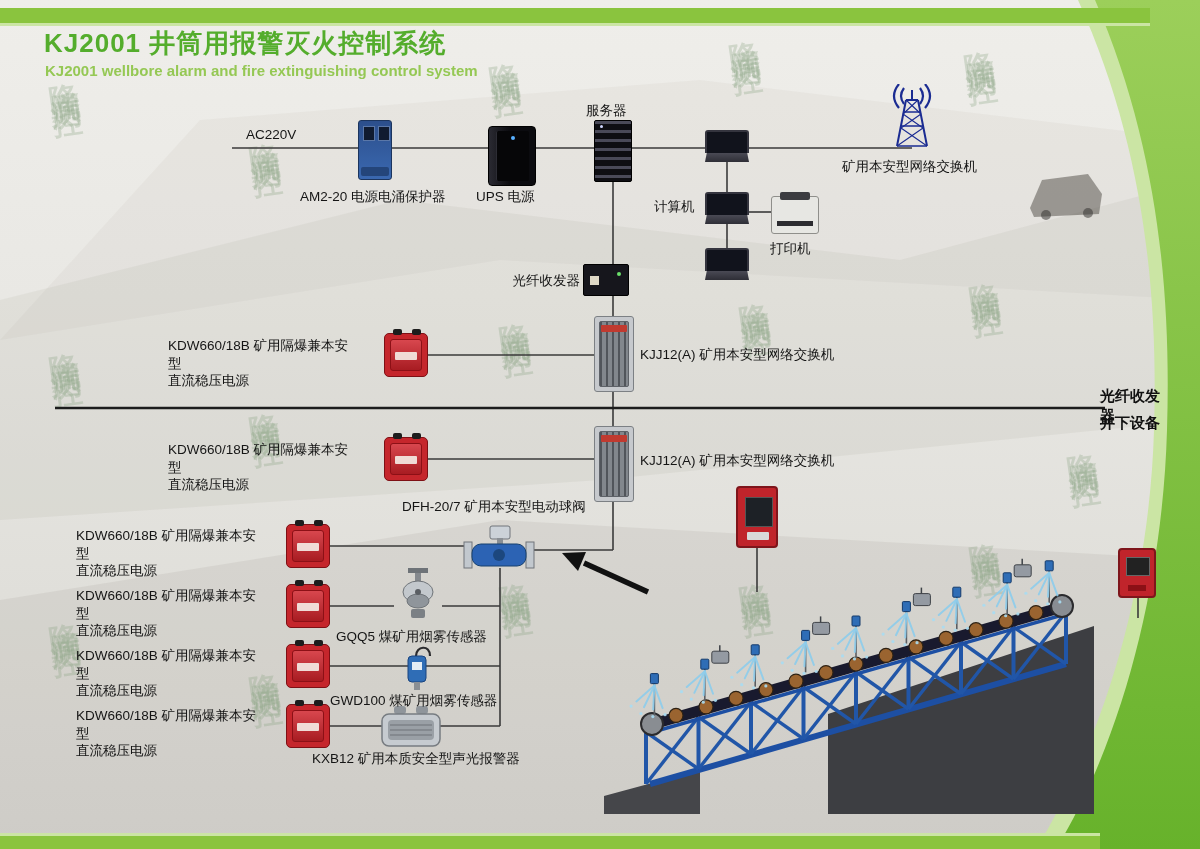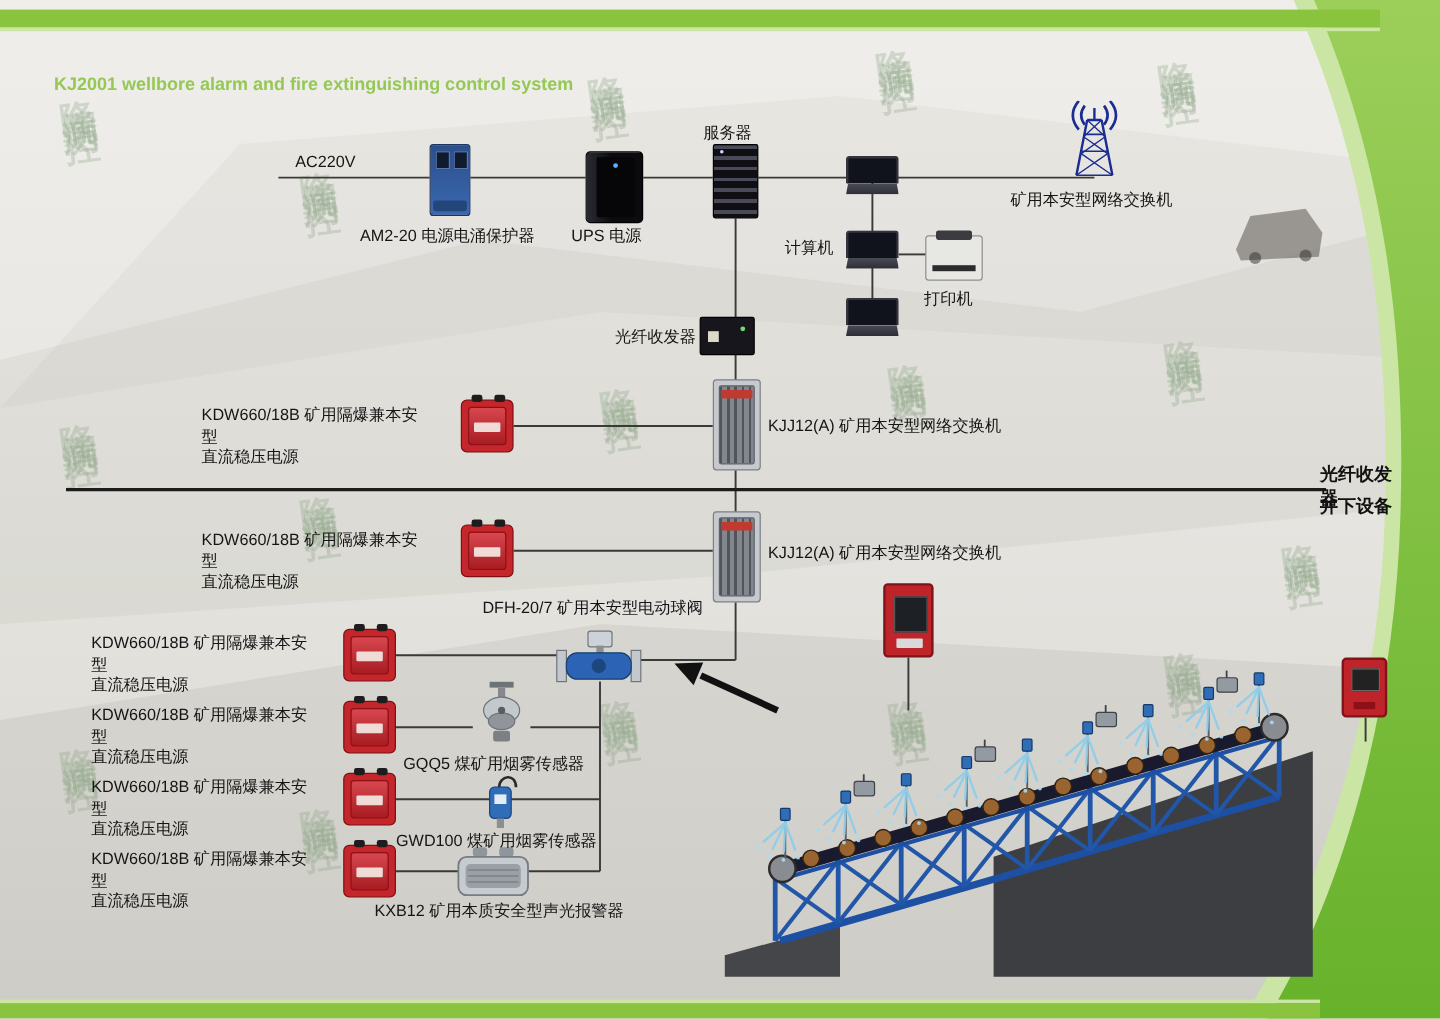--- a/index.html
+++ b/index.html
@@ -277,20 +277,21 @@
       <line x1="1049.2" y1="572.8" x2="1031.169270276633" y2="588.6395955012396" stroke="#8ecdec" stroke-width="2" stroke-linecap="round" opacity="0.9"></line>
       <circle cx="1025.910307440651" cy="593.2594775224344" r="1.6" fill="#a9dcf2" opacity="0.9"></circle>
       <line x1="1049.2" y1="572.8" x2="1038.7608271813306" y2="594.4107304564642" stroke="#8ecdec" stroke-width="2" stroke-linecap="round" opacity="0.9"></line>
       <circle cx="1035.716068442552" cy="600.713860172933" r="1.6" fill="#a9dcf2" opacity="0.9"></circle>
       <line x1="1049.2" y1="572.8" x2="1048.0004999375037" y2="596.7700062494791" stroke="#8ecdec" stroke-width="2" stroke-linecap="round" opacity="0.9"></line>
       <circle cx="1047.650645752609" cy="603.7612580722439" r="1.6" fill="#a9dcf2" opacity="0.9"></circle>
       <line x1="1049.2" y1="572.8" x2="1057.429547378931" y2="595.344945108337" stroke="#8ecdec" stroke-width="2" stroke-linecap="round" opacity="0.9"></line>
       <circle cx="1059.829832031119" cy="601.9205540982687" r="1.6" fill="#a9dcf2" opacity="0.9"></circle>
     </svg>
 
+  <div class="title">KJ2001 井筒用报警灭火控制系统</div>
   <div class="subtitle">KJ2001 wellbore alarm and fire extinguishing control system</div>
 
   <div id="diagram">
 
     <div class="dev surge" style="left:358px;top:120px">
       <span class="sw" style="left:4px"></span>
       <span class="sw" style="left:19px"></span>
     </div>
     <div class="dev ups" style="left:488px;top:126px">
       <span class="face"></span>

